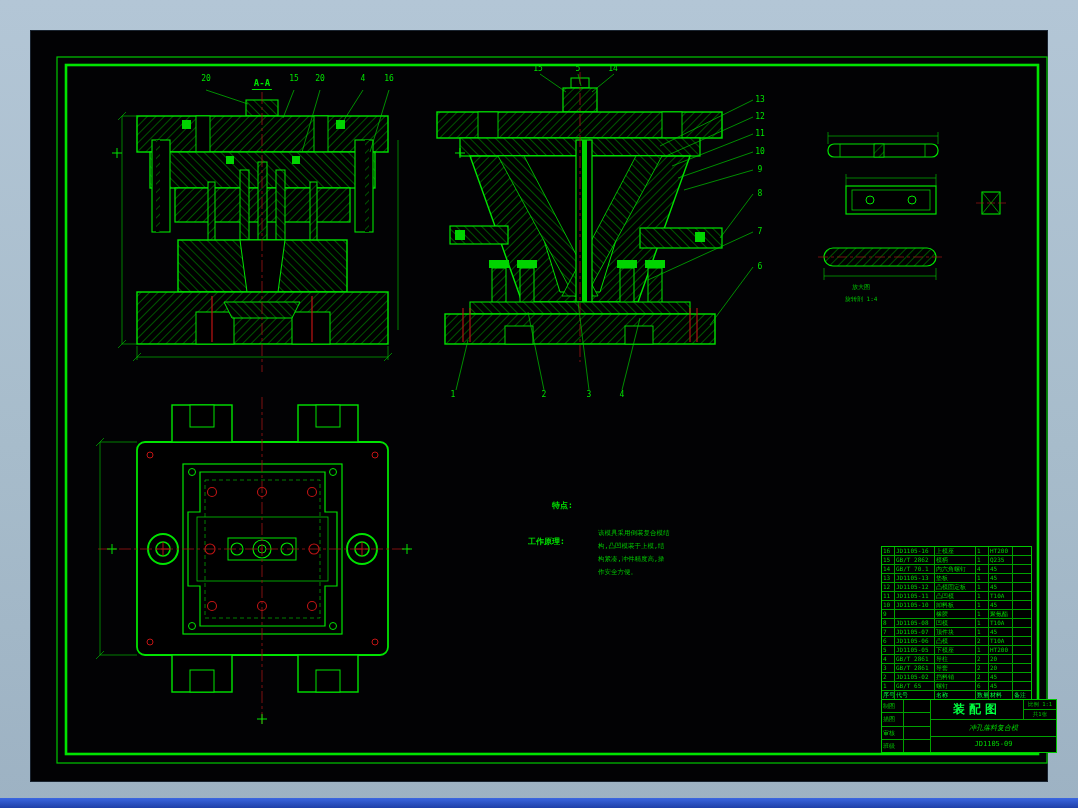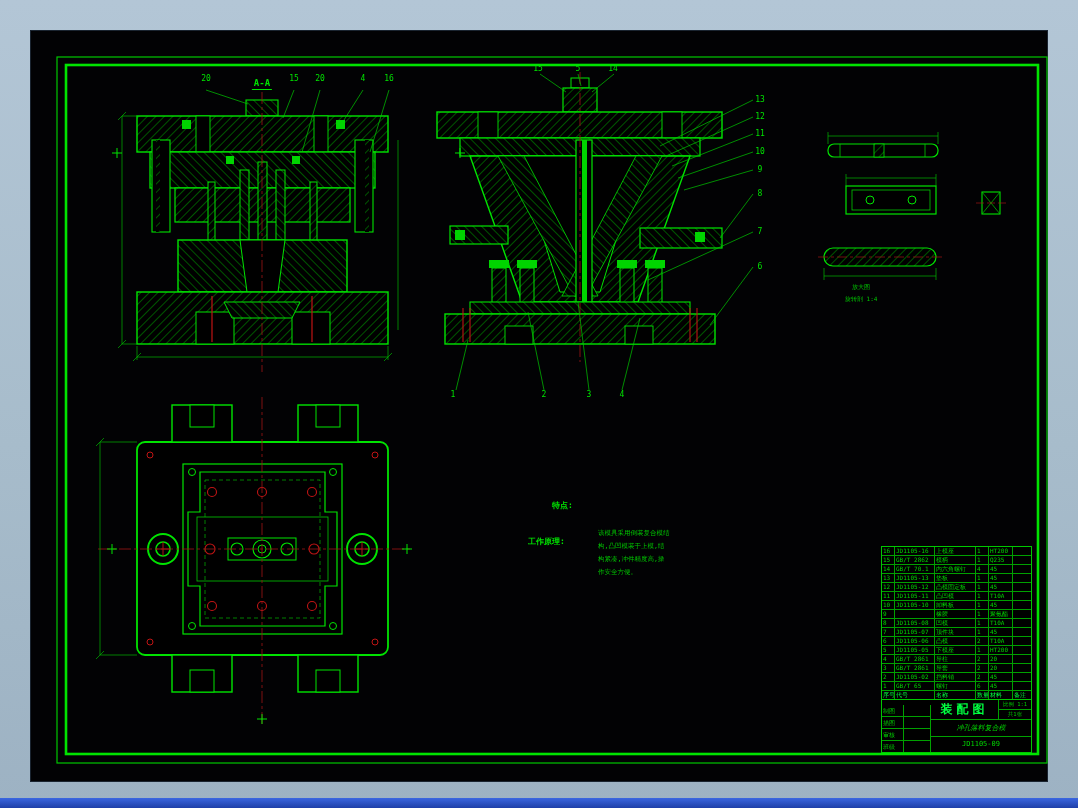--- a/index.html
+++ b/index.html
@@ -22,22 +22,22 @@
   .bom{position:absolute;left:881px;top:546px;width:151px;background:#000;
        border:1px solid #00c800;box-sizing:border-box;}
   .bom-row{display:grid;grid-template-columns:13px 40px 41px 13px 24px 1fr;height:9px;
            border-bottom:1px solid #00a000;box-sizing:border-box;}
   .bom-row:last-child{border-bottom:none;}
   .bom-cell{color:#00d400;font-size:6px;line-height:8px;overflow:hidden;white-space:nowrap;
             border-right:1px solid #00a000;box-sizing:border-box;padding-left:1px;}
   .bom-cell:last-child{border-right:none;}
   .bom-head .bom-cell{color:#00ff40;}
   
-  .titleblock{position:absolute;left:881px;top:699px;width:151px;height:54px;background:#000;
-              border:1px solid #00c800;box-sizing:border-box;display:flex;align-items:flex-end;}
+  .titleblock{position:absolute;left:881px;top:699px;width:176px;height:54px;background:#000;
+              border:1px solid #00c800;box-sizing:border-box;display:flex;}
   .tb-left{width:48px;border-right:1px solid #00a000;display:flex;flex-direction:column;}
   .tb-left-row{flex:1;display:flex;border-bottom:1px solid #00a000;box-sizing:border-box;}
   .tb-left-row:last-child{border-bottom:none;}
   .tb-left-row div{color:#00c800;font-size:6px;line-height:11px;overflow:hidden;white-space:nowrap;}
   .tb-ll{width:22px;border-right:1px solid #00a000;padding-left:1px;box-sizing:border-box;}
   .tb-lv{flex:1;}
   .tb-right{flex:1;display:flex;flex-direction:column;}
   .tb-row1{display:flex;height:20px;border-bottom:1px solid #00a000;box-sizing:border-box;}
   .tb-big{flex:1;color:#00ff40;font-weight:bold;font-size:12px;line-height:19px;text-align:center;
           letter-spacing:4px;border-right:1px solid #00a000;overflow:hidden;}

